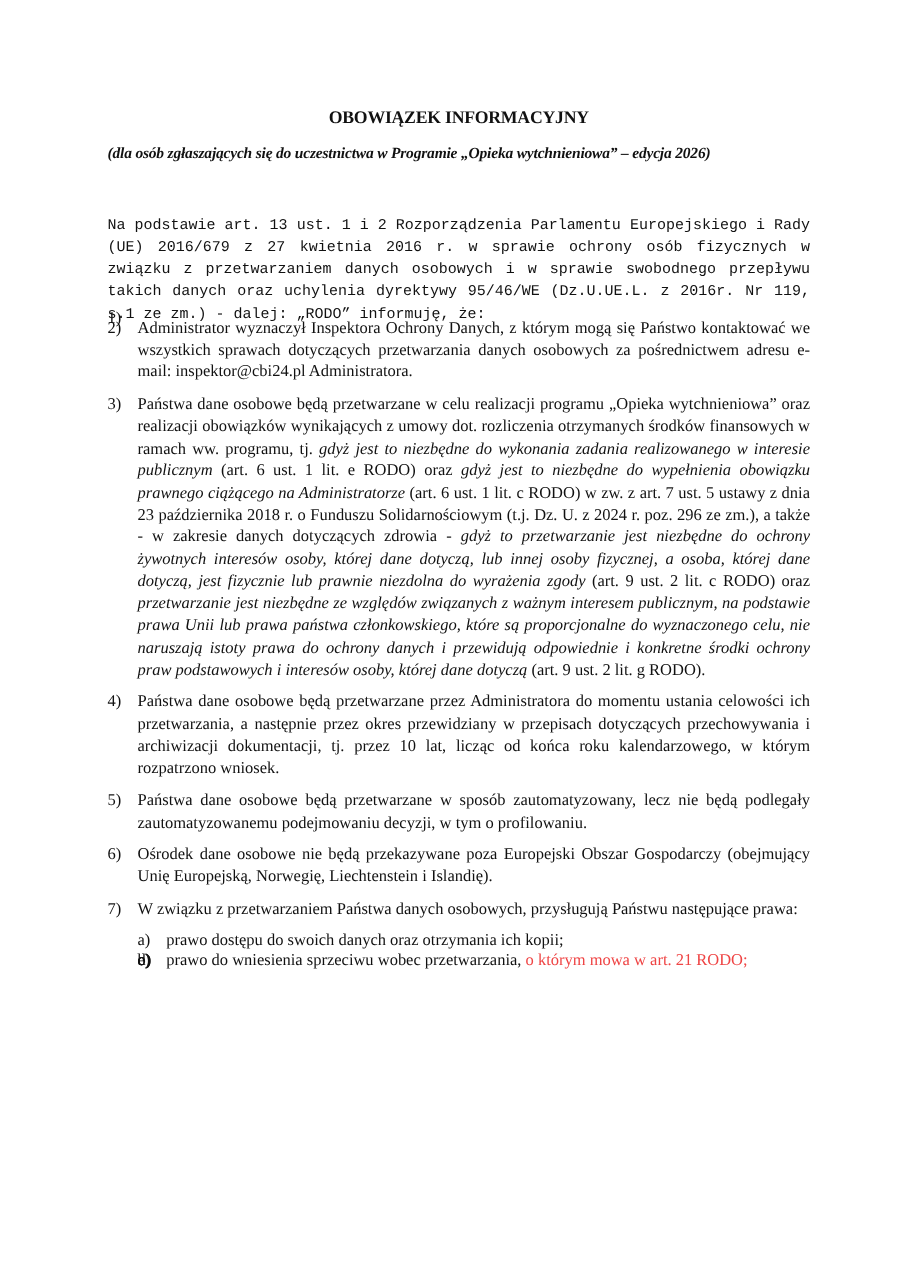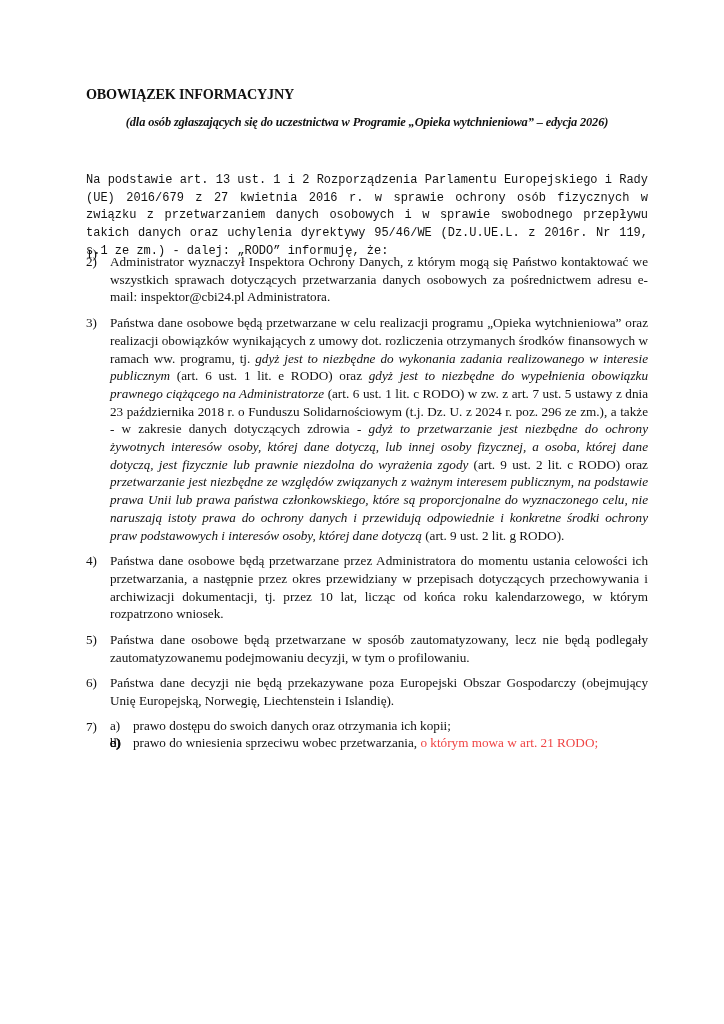--- a/index.html
+++ b/index.html
@@ -1,21 +1,21 @@
 <!DOCTYPE html>
 <html><head>
 <meta charset="utf-8">
 <style>
   html, body { margin: 0; padding: 0; background: #ffffff; }
   body { width: 724px; height: 1024px; position: relative; overflow: hidden;
          font-family: "Liberation Serif", "DejaVu Serif", serif; color: #111; }
   .page { position: absolute; left: 86px; top: 0; width: 562px; }
-  .title { position: absolute; top: 86px; left: 0; width: 562px; text-align: left;
+  .title { position: absolute; top: 86px; left: 0; width: 562px; text-align: center;
            font-weight: bold; font-size: 14.2px; letter-spacing: -0.2px; }
-  .subtitle { position: absolute; top: 115px; left: 0; width: 562px; text-align: center;
+  .subtitle { position: absolute; top: 115px; left: 0; width: 562px; 
               font-style: italic; font-weight: bold; font-size: 12.4px; letter-spacing: -0.15px; }
   .intro { position: absolute; top: 172px; left: 0; width: 562px; font-size: 12px;
            line-height: 17.7px; text-align: justify; font-family: Liberation Mono, monospace; }
   .list { position: absolute; top: 245px; left: 0; width: 562px; margin: 0; padding: 0; list-style: none; }
   .item { position: relative; padding-left: 24px; font-size: 13.2px; line-height: 17.7px;
           text-align: justify; margin-bottom: 8px; }
   .num { position: absolute; left: 0; top: 0; }
   .i { font-style: italic; }
   .sublist { list-style: none; margin: 8px 0 0 0; padding: 0; }
   .subitem { position: relative; padding-left: 23px; font-size: 13.2px; line-height: 16.9px; text-align: left; }
@@ -45,24 +45,25 @@
     <li class="item">
       <span class="num">4)</span>
       <span>Państwa dane osobowe będą przetwarzane przez Administratora do momentu ustania celowości ich przetwarzania, a następnie przez okres przewidziany w przepisach dotyczących przechowywania i archiwizacji dokumentacji, tj. przez 10 lat, licząc od końca roku kalendarzowego, w którym rozpatrzono wniosek.</span>
     </li>
     <li class="item">
       <span class="num">5)</span>
       <span>Państwa dane osobowe będą przetwarzane w sposób zautomatyzowany, lecz nie będą podlegały zautomatyzowanemu podejmowaniu decyzji, w tym o profilowaniu.</span>
     </li>
     <li class="item">
       <span class="num">6)</span>
-      <span>Państwa dane decyzji nie będą przekazywane poza Europejski Obszar Gospodarczy (obejmujący Unię Europejską, Norwegię, Liechtenstein i Islandię).</span>
+      <span>Ośrodek dane osobowe nie będą przekazywane poza Europejski Obszar Gospodarczy (obejmujący Unię Europejską, Norwegię, Liechtenstein i Islandię).</span>
     </li>
     <li class="item">
       <span class="num">7)</span>
+      <span>W związku z przetwarzaniem Państwa danych osobowych, przysługują Państwu następujące prawa:</span>
       <ul class="sublist">
         <li class="subitem">
           <span class="subletter">a)</span>
           <span>prawo dostępu do swoich danych oraz otrzymania ich kopii;</span>
         </li>
         <li class="subitem">
           <span class="subletter">b)</span>
         </li>
         <li class="subitem">
           <span class="subletter">c)</span>

